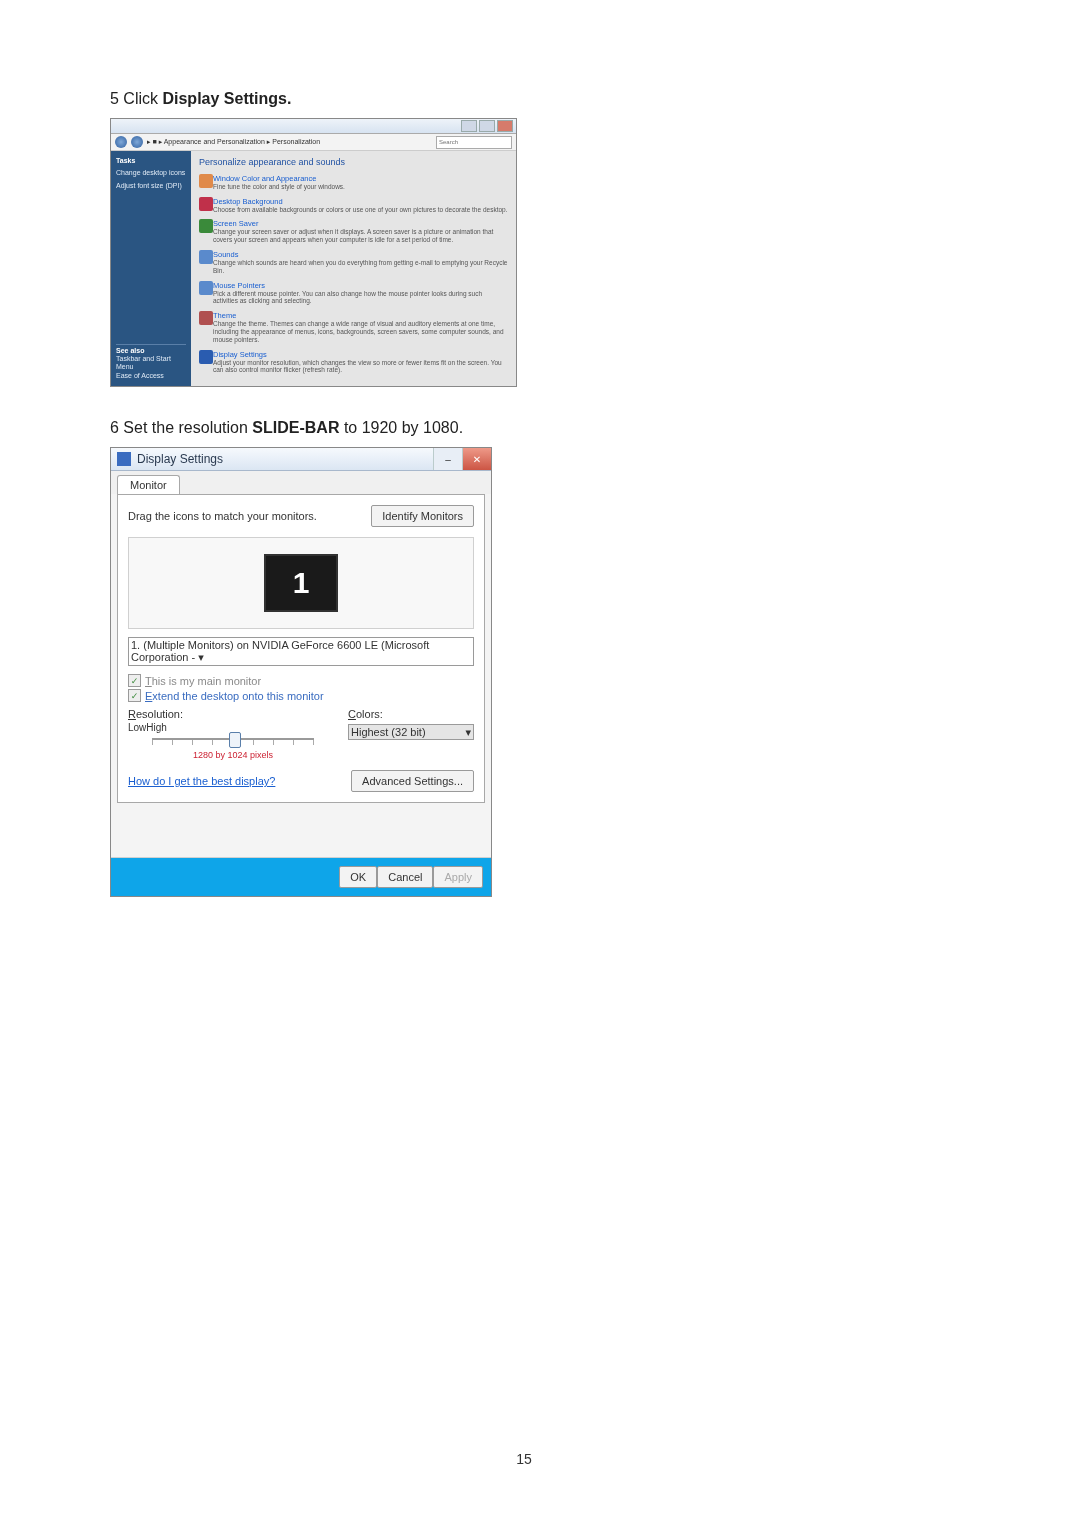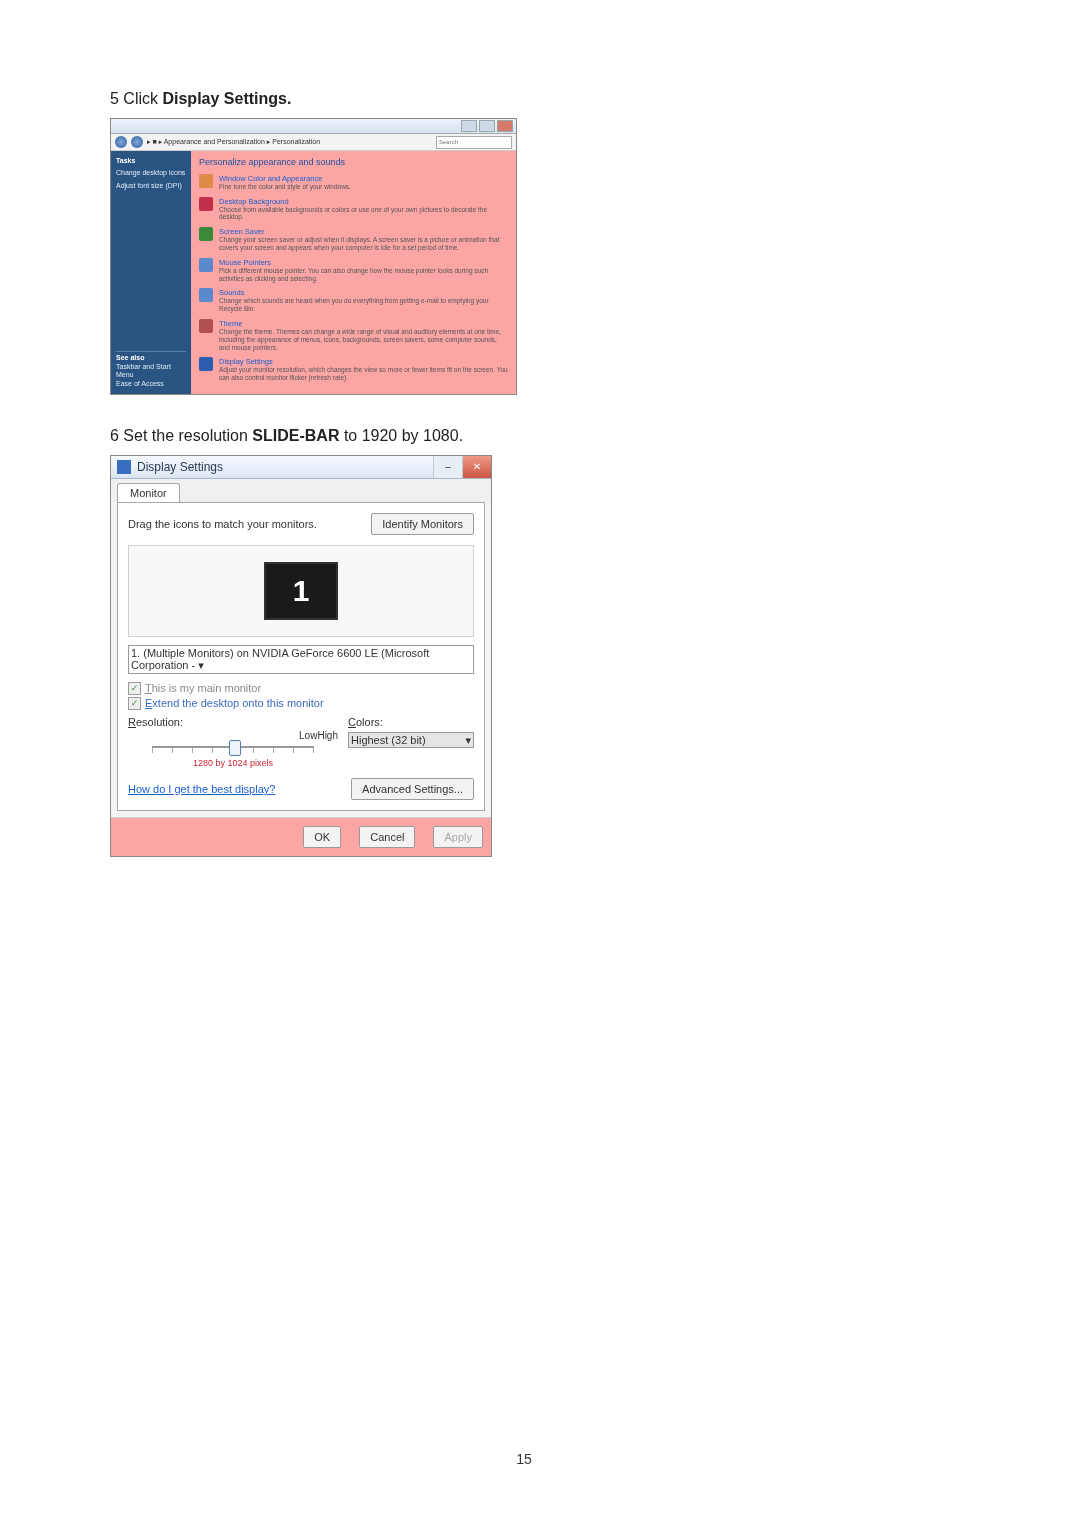--- a/index.html
+++ b/index.html
@@ -82,29 +82,29 @@
     display: flex;
     flex-direction: column;
     gap: 4px;
     min-height: 190px;
   }
   .fig1-side .heading { color: #fff; font-weight: bold; }
   .fig1-side .bottom { margin-top: auto; }
   .fig1-side .sep { border-top: 1px solid #5a7fa8; margin: 2px 0; }
   .fig1-main {
     flex: 1;
-    background: #fca5a5;
+    background: #e5e5e5;
     padding: 6px 8px;
   }
   .main-heading {
     color: #2152a3;
     font-size: 9px;
     margin-bottom: 6px;
   }
-  .entry { display: flex; gap: 6px; margin-bottom: 6px; justify-content: flex-end; }
+  .entry { display: flex; gap: 0; margin-bottom: 6px; justify-content: flex-end; }
   .entry .eicon {
     width: 14px; height: 14px; flex: 0 0 auto;
     border-radius: 2px;
   }
   .entry .etext { flex: 1; }
   .entry .etitle { color: #1a5fd0; font-size: 7.5px; }
   .entry .edesc { color: #555; font-size: 6.5px; }
   .ic-wc  { background: #e08a4a; }
   .ic-bg  { background: #c0304a; }
   .ic-ss  { background: #3a8a3a; }
@@ -237,21 +237,21 @@
   }
   .slider-col { flex: 1; }
   .slider-col .label { font-size: 11px; color: #333; }
   .slider-track {
     position: relative;
     height: 30px;
     margin-top: 2px;
   }
   .track-ends {
     display: flex;
-    justify-content: flex-end;
+    justify-content: flex-start;
     font-size: 10px;
     color: #333;
   }
   .track-line {
     position: absolute;
     top: 16px; left: 24px; right: 24px;
     height: 2px; background: #9a9a9a;
   }
   .track-thumb {
     position: absolute;
@@ -287,24 +287,25 @@
   .bottom-row {
     display: flex;
     justify-content: space-between;
     align-items: center;
     margin-top: 10px;
   }
   .hlink { color: #1a5fd0; font-size: 11px; text-decoration: underline; }
   .fig2-footer {
     display: flex;
     justify-content: flex-end;
-    gap: 18px;
+    gap: 0;
     padding: 8px;
-    background: #fca5a5;
+    background: #0ea5e9;
     border-top: 1px solid #d0d0d0;
+    margin-top: 48px;
   }
 
   .page-number {
     position: absolute;
     bottom: 60px;
     left: 0; right: 0;
     text-align: center;
     font-size: 14px;
     color: #333;
   }
@@ -360,31 +361,31 @@
             </div>
         </div>
         <div class="entry">
           <div class="eicon ic-ss"></div>
           <div class="etext">
               <div class="etitle">Screen Saver</div>
               <div class="edesc">Change your screen saver or adjust when it displays. A screen saver is a picture or animation that covers your screen and appears when your computer is idle for a set period of time.</div>
             </div>
         </div>
         <div class="entry">
+          <div class="eicon ic-snd"></div>
+          <div class="etext">
+              <div class="etitle">Sounds</div>
+              <div class="edesc">Change which sounds are heard when you do everything from getting e-mail to emptying your Recycle Bin.</div>
+            </div>
+        </div>
+        <div class="entry">
           <div class="eicon ic-mp"></div>
           <div class="etext">
               <div class="etitle">Mouse Pointers</div>
               <div class="edesc">Pick a different mouse pointer. You can also change how the mouse pointer looks during such activities as clicking and selecting.</div>
-            </div>
-        </div>
-        <div class="entry">
-          <div class="eicon ic-snd"></div>
-          <div class="etext">
-              <div class="etitle">Sounds</div>
-              <div class="edesc">Change which sounds are heard when you do everything from getting e-mail to emptying your Recycle Bin.</div>
             </div>
         </div>
         <div class="entry">
           <div class="eicon ic-th"></div>
           <div class="etext">
               <div class="etitle">Theme</div>
               <div class="edesc">Change the theme. Themes can change a wide range of visual and auditory elements at one time, including the appearance of menus, icons, backgrounds, screen savers, some computer sounds, and mouse pointers.</div>
             </div>
         </div>
         <div class="entry">

